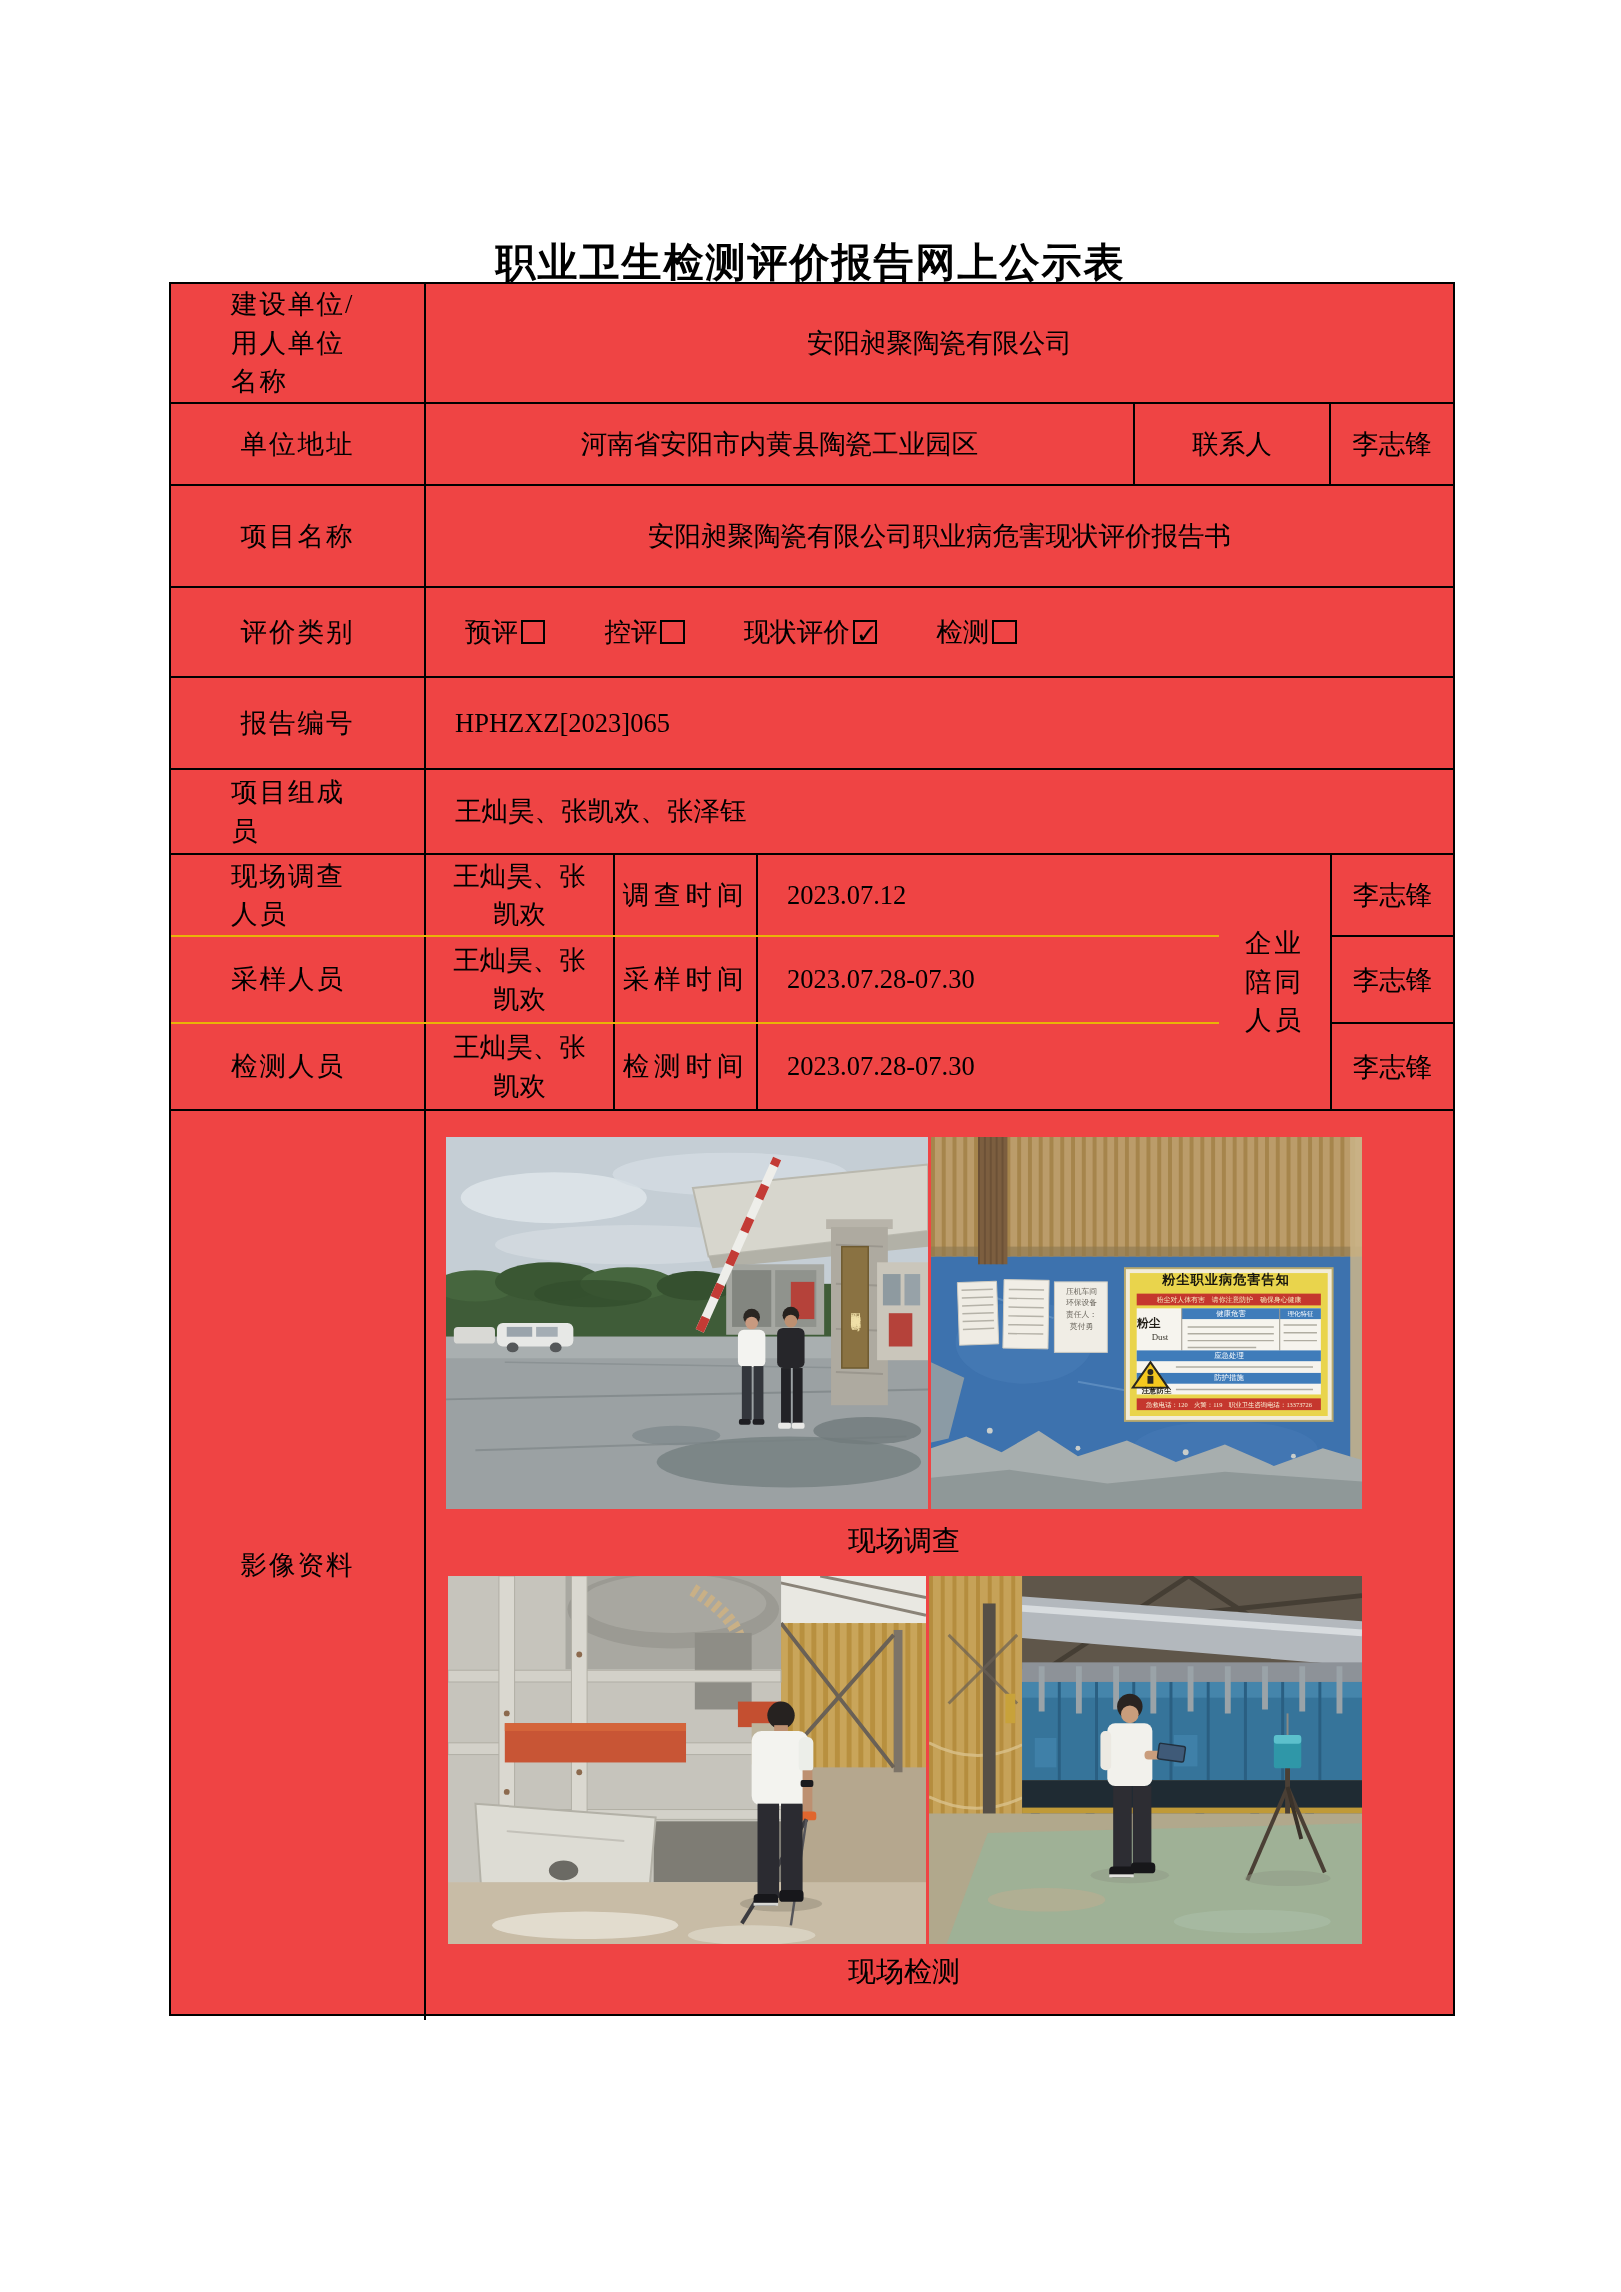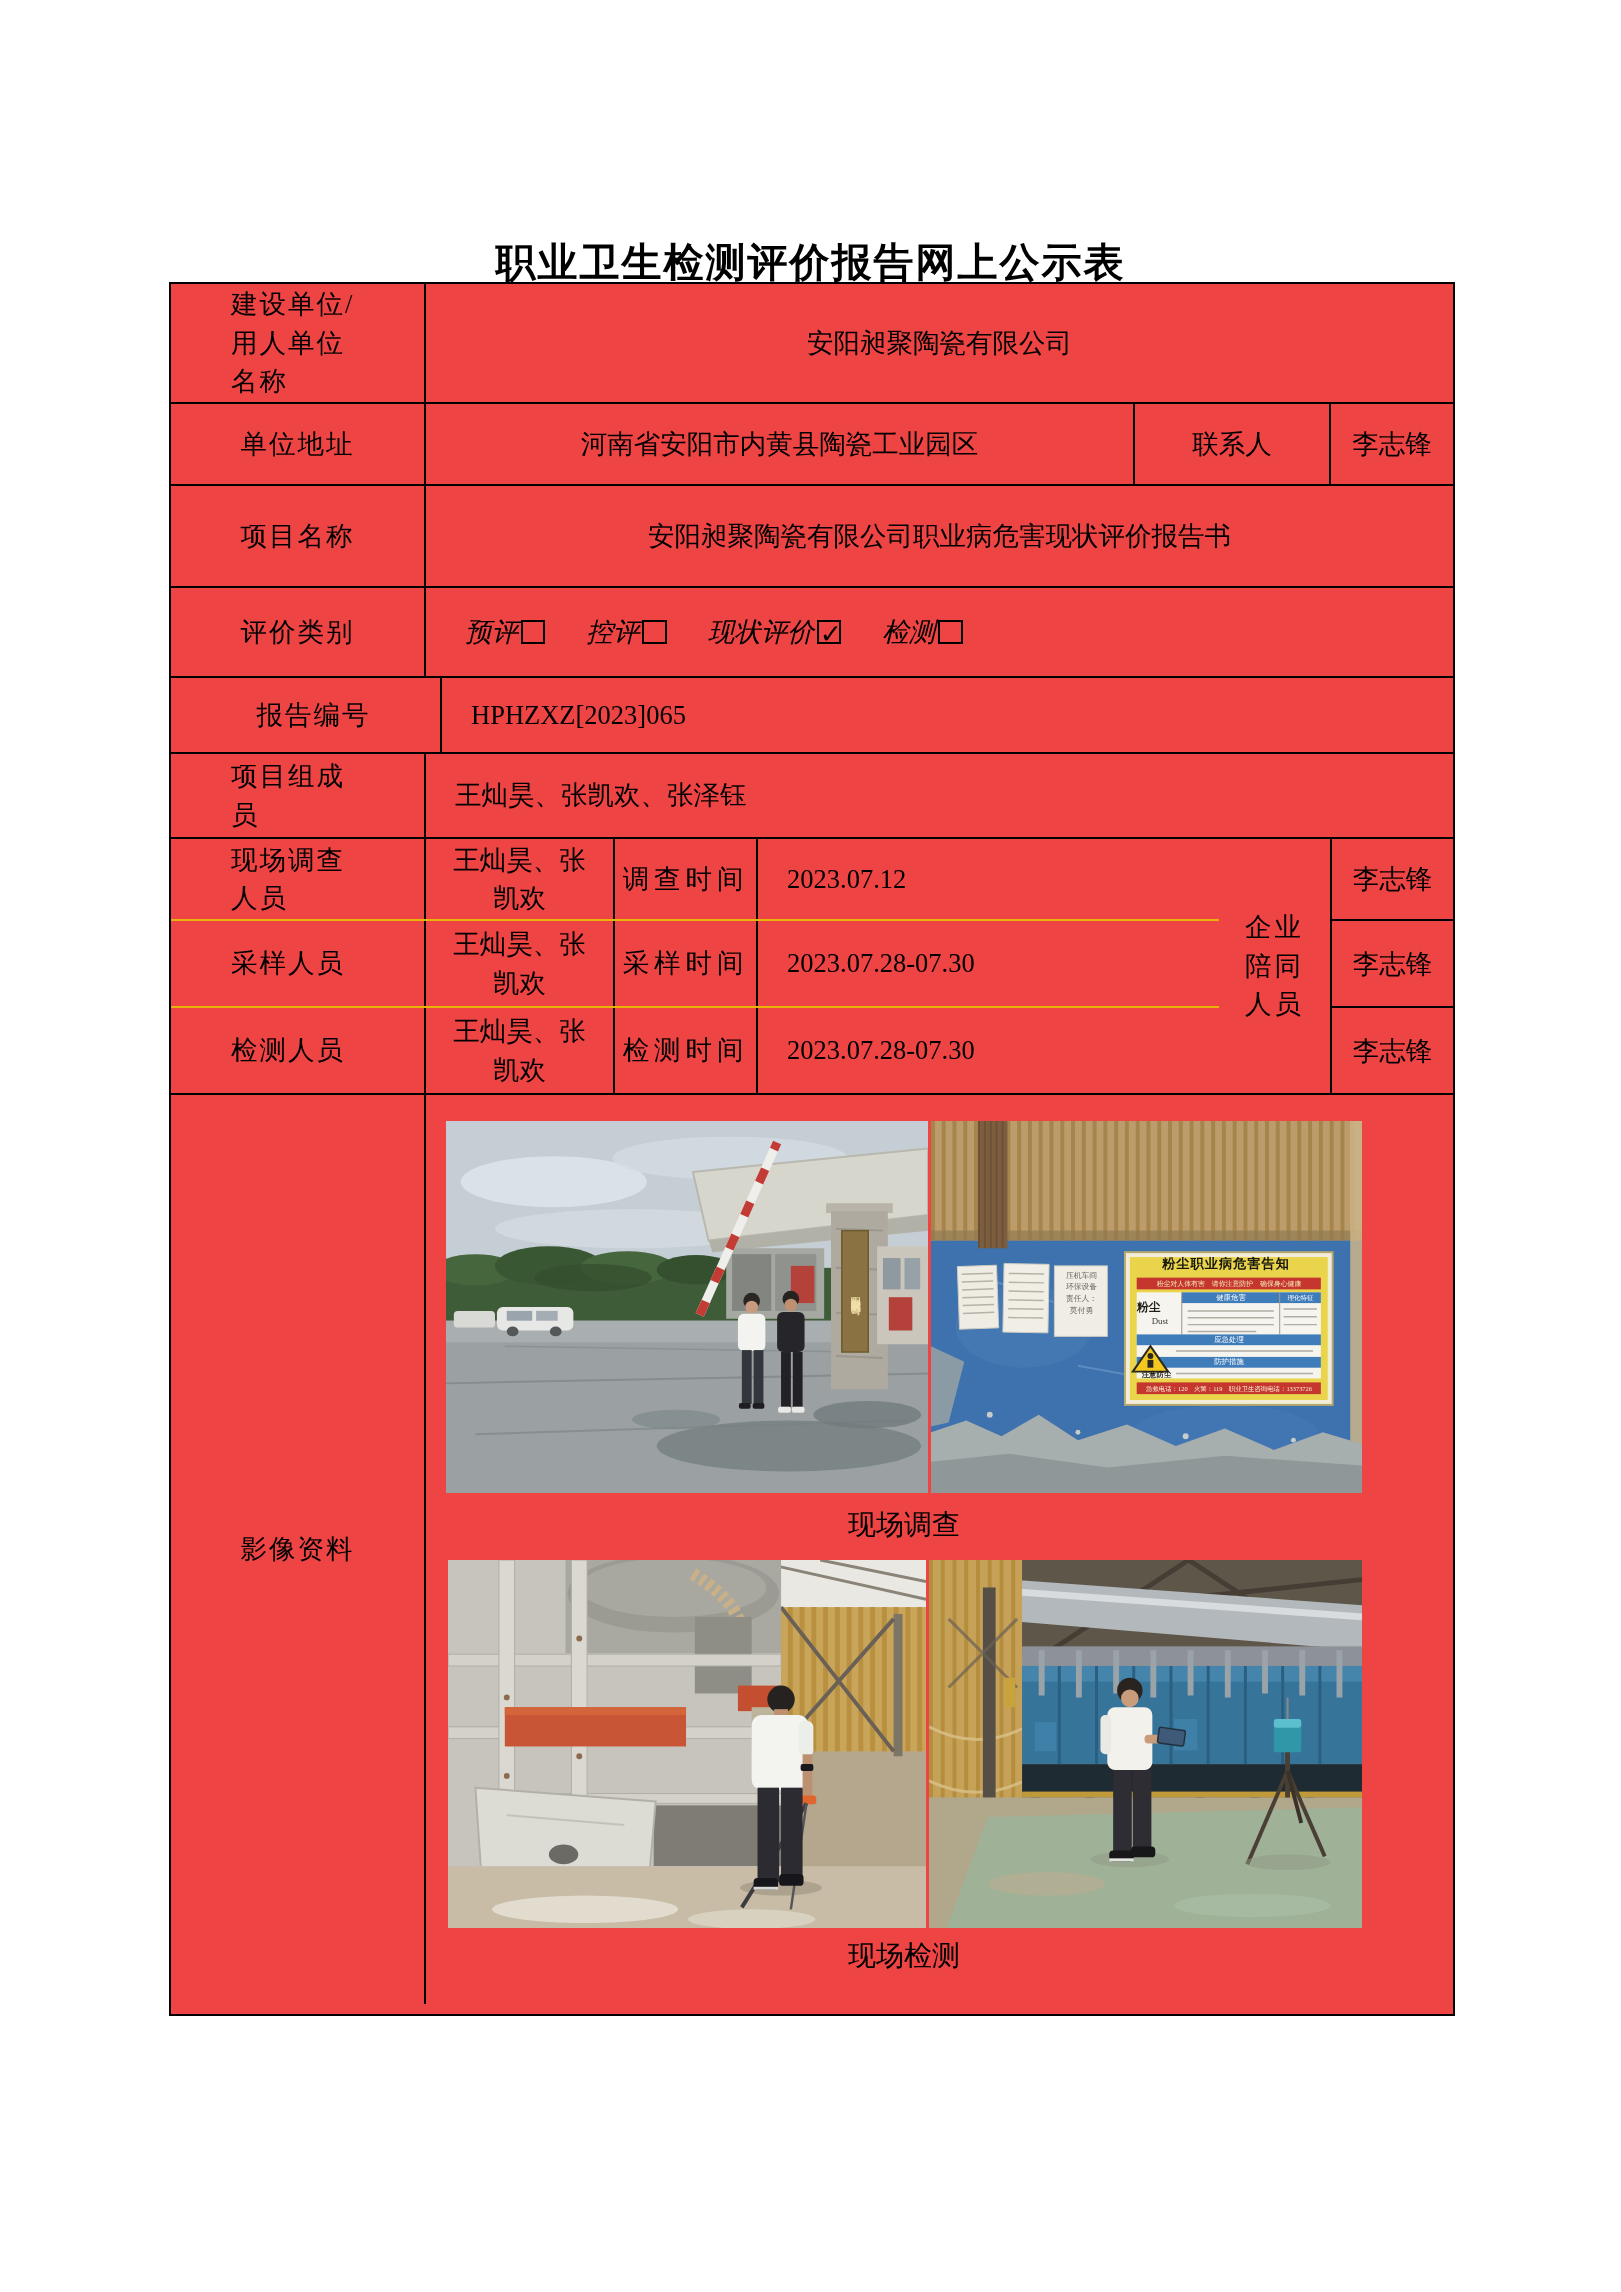--- a/index.html
+++ b/index.html
@@ -27,33 +27,33 @@
     font-size: 26.5px; color: #000; text-align: center; line-height: 1.45;
     padding: 3.9px;
   }
   .cell.endc { border-right: none; }
   .cell.leftal { justify-content: flex-start; text-align: left; padding-left: 29px; }
   .labelcol { width: 255px; flex: none; }
   .labelcol .wrapspan { display: inline-block; width: 133px; text-align: left; letter-spacing: 2px; }
   .labelcol .oneline { letter-spacing: 2px; }
   .grow { flex: 1 1 auto; }
   .r1 { height: 120px; } .r2 { height: 82px; } .r3 { height: 102px; }
-  .r4 { height: 90px; } .r5 { height: 76px; padding-left: 16px; } .r6 { height: 85px; }
+  .r4 { height: 90px; } .r5 { height: 92px; } .r6 { height: 85px; }
   .pblock { height: 256px; }
   .r10 { height: 909px; }
   .w723 { width: 709px; flex: none; }
   .w200 { width: 196px; flex: none; }
   .w193 { width: 189px; flex: none; }
   .w180 { width: 143px; flex: none; }
   .w436 { width: 427px; flex: none; }
   .namespan { display: inline-block; width: 149px; text-align: center; }
   .escortspan { display: inline-block; width: 59px; text-align: center; letter-spacing: 2.9px; }
   .timespan { letter-spacing: 4.9px; }
   
-  .optsrow { justify-content: flex-start; padding-left: 39px; gap: 41px; font-style: italic; }
+  .optsrow { justify-content: flex-start; padding-left: 39px; gap: 59px; }
   .opt { display: flex; align-items: center; }
   .cbox {
     display: inline-block; width: 24.5px; height: 24.5px;
     border: 2.9px solid #000; margin-left: 2.9px; position: relative; flex: none;
   }
   .cbox .ck {
     position: absolute; left: 1px; top: -6.9px;
     font-family: "DejaVu Sans", sans-serif; font-size: 26.5px; font-weight: bold; color:#000;
   }
   

